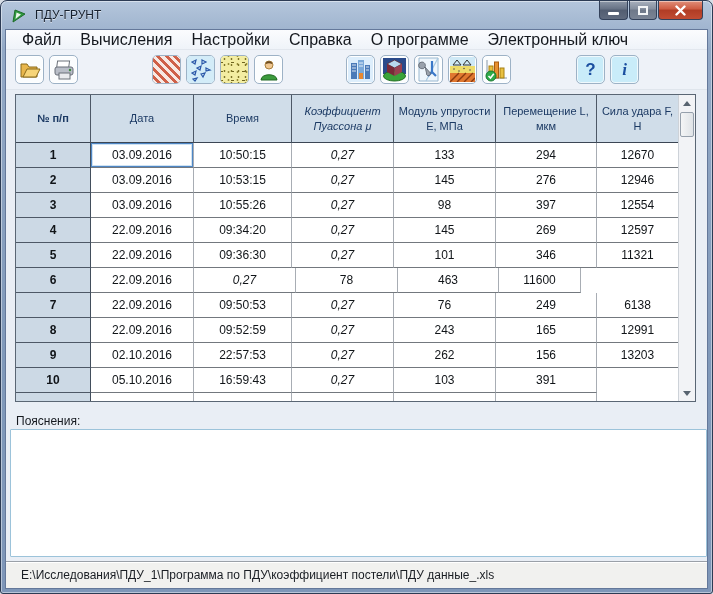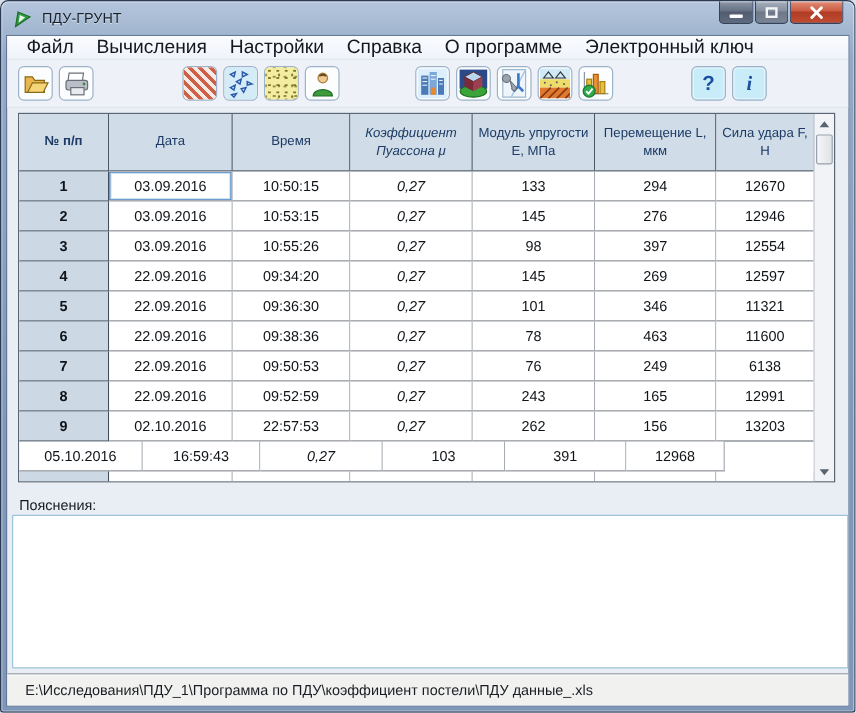--- a/index.html
+++ b/index.html
@@ -266,21 +266,20 @@
           <div class="tc c1">22.09.2016</div>
           <div class="tc c2">09:36:30</div>
           <div class="tc c3">0,27</div>
           <div class="tc c4">101</div>
           <div class="tc c5">346</div>
           <div class="tc c6">11321</div>
         </div>
         <div class="trow ">
           <div class="tc c0 rh">6</div>
           <div class="tc c1">22.09.2016</div>
-          <div class="tc c2">09:38:36</div>
           <div class="tc c3">0,27</div>
           <div class="tc c4">78</div>
           <div class="tc c5">463</div>
           <div class="tc c6">11600</div>
         </div>
         <div class="trow ">
           <div class="tc c0 rh">7</div>
           <div class="tc c1">22.09.2016</div>
           <div class="tc c2">09:50:53</div>
           <div class="tc c3">0,27</div>
@@ -300,26 +299,26 @@
         <div class="trow ">
           <div class="tc c0 rh">9</div>
           <div class="tc c1">02.10.2016</div>
           <div class="tc c2">22:57:53</div>
           <div class="tc c3">0,27</div>
           <div class="tc c4">262</div>
           <div class="tc c5">156</div>
           <div class="tc c6">13203</div>
         </div>
         <div class="trow ">
+          <div class="tc c0 rh">10</div>
           <div class="tc c1">05.10.2016</div>
           <div class="tc c2">16:59:43</div>
           <div class="tc c3">0,27</div>
           <div class="tc c4">103</div>
           <div class="tc c5">391</div>
-          <div class="tc c6">12968</div>
         </div>
         <div class="trow partial">
           <div class="tc c0 rh"></div>
           <div class="tc c1"></div>
           <div class="tc c2"></div>
           <div class="tc c3"></div>
           <div class="tc c4"></div>
           <div class="tc c5"></div>
           <div class="tc c6"></div>
         </div>

